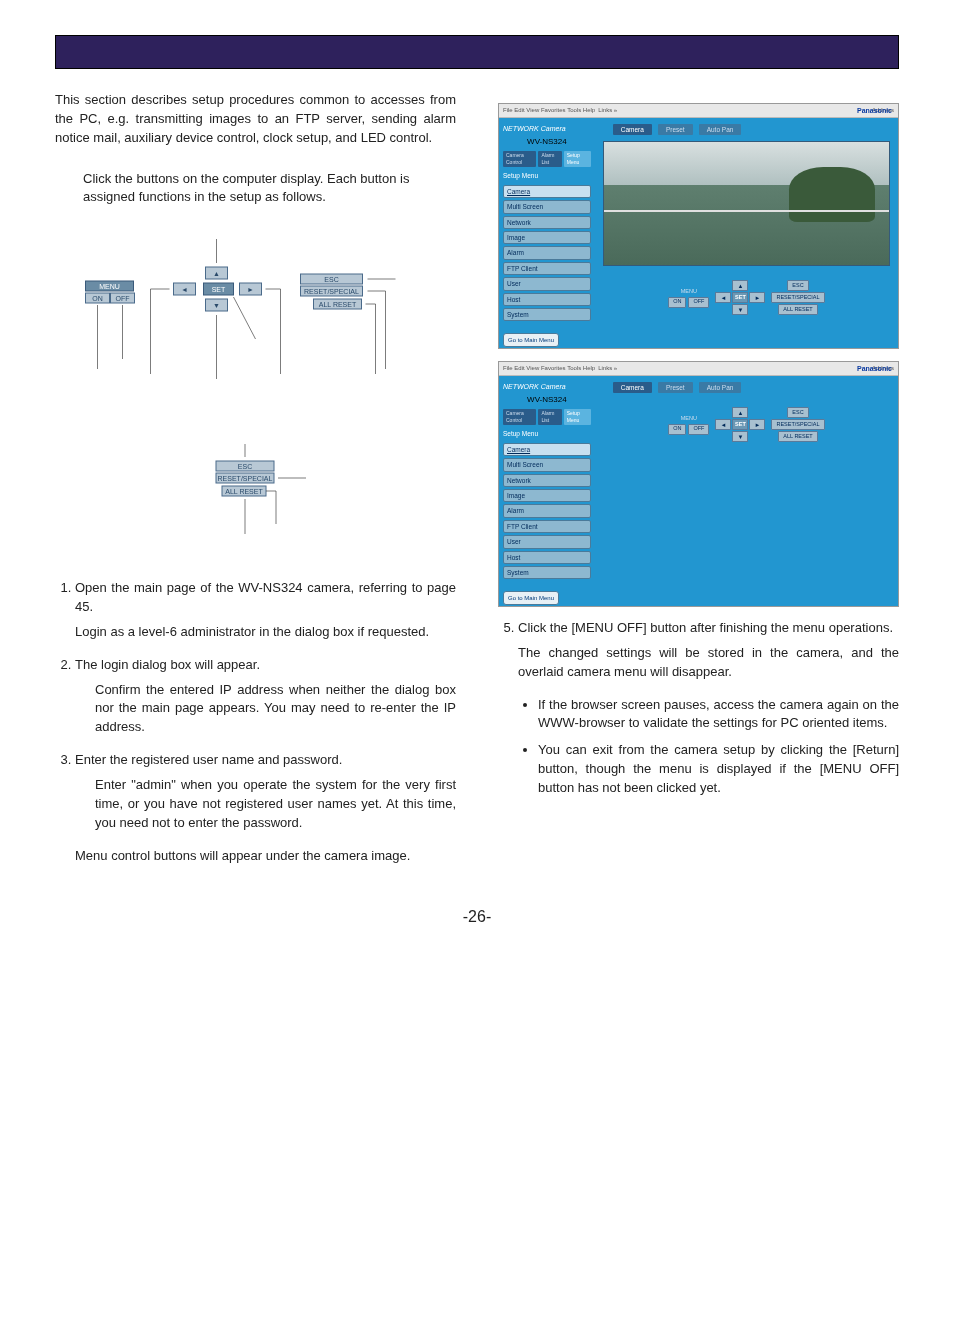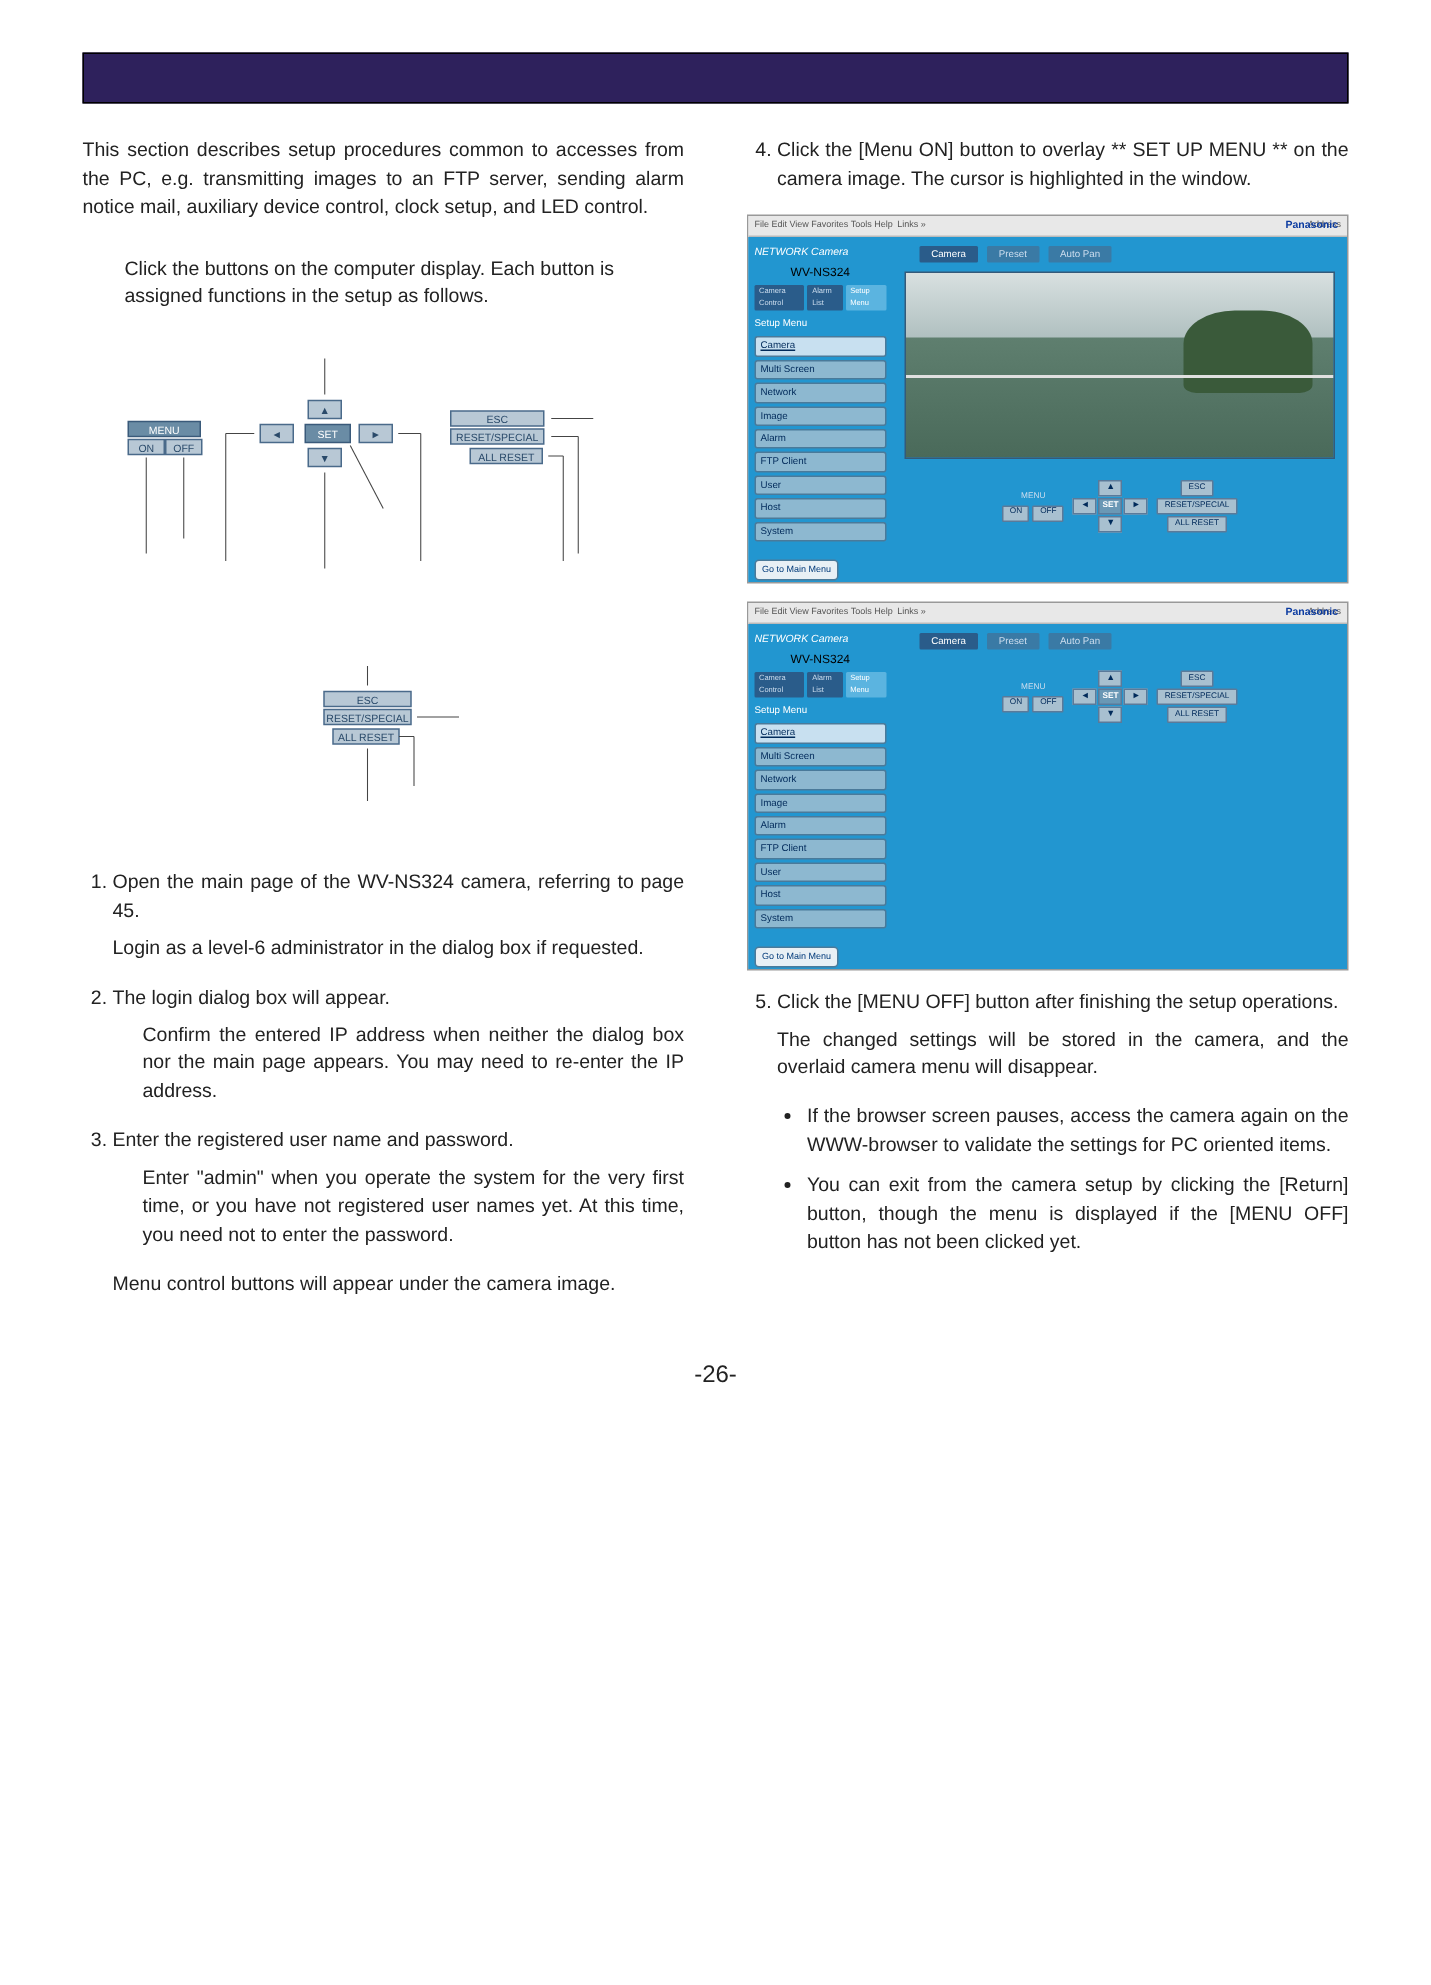--- a/index.html
+++ b/index.html
@@ -148,25 +148,20 @@
         </li>
         <li>
           <span>Enter the registered user name and password.</span>
           <div class="indent">Enter "admin" when you operate the system for the very first time, or you have not registered user names yet. At this time, you need not to enter the password.</div>
         </li>
       </ol>
       <p class="post" style="margin-left:20px; margin-top:10px;">Menu control buttons will appear under the camera image.</p>
     </div>
 
     <div class="col">
-      <ol class="ol" start="4">
-        <li>
-          <span>Click the [Menu ON] button to overlay ** SET UP MENU ** on the camera image. The cursor is highlighted in the window.</span>
-        </li>
-      </ol>
 
       <div class="screenshot">
         <div class="ss-toolbar">
           <span>File  Edit  View  Favorites  Tools  Help</span>
           <span>Links »</span>
           <span class="spacer"></span>
           <span class="addr">Address</span>
         </div>
         <div style="position:relative;">
           <span class="ss-brand">Panasonic</span>
@@ -294,21 +289,21 @@
                 <div class="ctrl-btn">ALL RESET</div>
               </div>
             </div>
           </div>
         </div>
       </div>
 
 
       <ol class="ol" start="5">
         <li>
-          <span>Click the [MENU OFF] button after finishing the setup operations.</span>
+          <span>Click the [MENU OFF] button after finishing the menu operations.</span>
           <div class="sub">The changed settings will be stored in the camera, and the overlaid camera menu will disappear.</div>
         </li>
       </ol>
 
       <ul class="ul">
         <li>If the browser screen pauses, access the camera again on the WWW-browser to validate the settings for PC oriented items.</li>
         <li>You can exit from the camera setup by clicking the [Return] button, though the menu is displayed if the [MENU OFF] button has not been clicked yet.</li>
       </ul>
     </div>
   </div>

